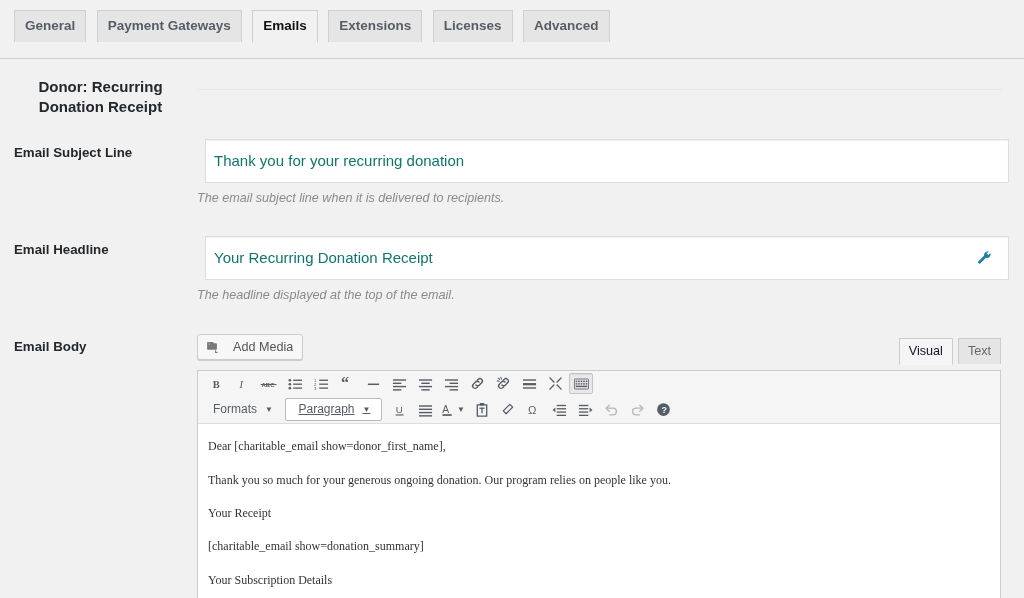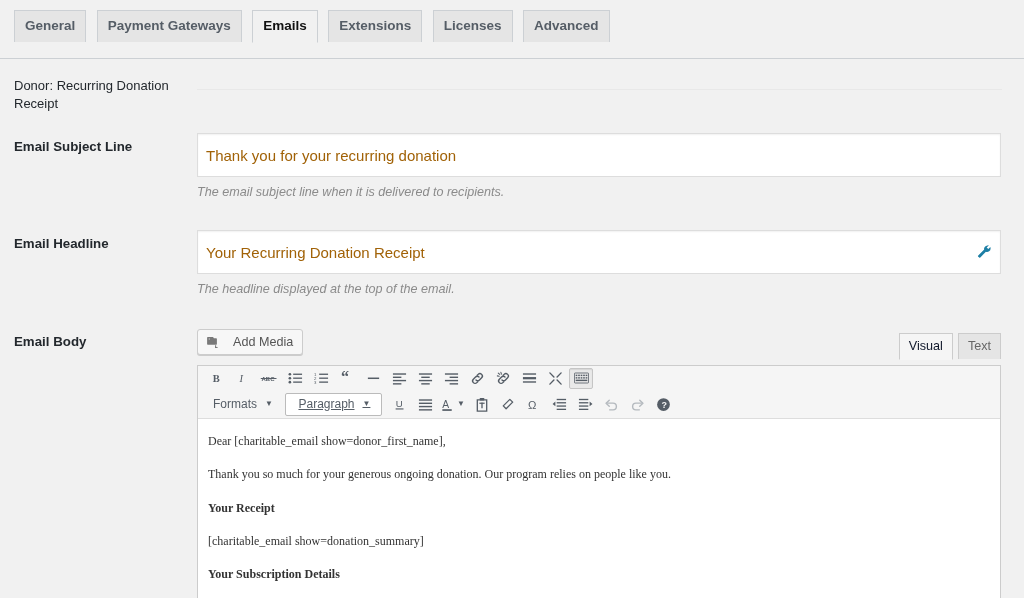--- a/index.html
+++ b/index.html
@@ -63,48 +63,50 @@
   }
   table.form-table td {
     padding: 15px 10px 15px 0;
     vertical-align: top;
     line-height: 1.3;
   }
 
   
   tr.section-head th {
     padding: 18px 10px 6px 14px;
-    font-size: 13px;
-    font-weight: 400;
+    font-size: 15px;
+    font-weight: 700;
     color: #23282d;
+    text-align: center;
   }
   tr.section-head td {
     padding: 28px 10px 6px 0;
   }
   .hr-line {
     height: 1px;
     background: #e8e8e8;
     width: 100%;
     margin-top: 2px;
   }
 
   
   .field-wrap { position: relative; width: 804px; }
   input.regular-text {
     width: 804px;
     height: 44px;
     padding: 3px 30px 3px 8px;
     font-size: 15px;
     font-family: "Liberation Sans", sans-serif;
-    color: #a16207;
+    color: #0f766e;
     background: #fff;
     border: 1px solid #ddd;
     box-shadow: inset 0 1px 2px rgba(0,0,0,.06);
     border-radius: 0;
     outline: none;
+    margin-left: 8px;
   }
   .wrench-icon {
     position: absolute;
     right: 8px; top: 50%;
     transform: translateY(-50%);
     width: 18px; height: 18px;
     line-height: 0;
   }
   p.description {
     margin: 7px 0 0 0;
@@ -248,21 +250,21 @@
   .mce-edit-area p {
     margin: 0 0 16px 0;
     font-family: "Liberation Serif", serif;
     font-size: 12px;
     line-height: 1.45;
     color: #333;
   }
   .sub-head {
     font-family: "Liberation Serif", serif;
     font-size: 16px;
-    font-weight: bold;
+    font-weight: normal;
     color: #1a1a1a;
     margin: 0 0 1px 0;
     line-height: 1.45;
   }
 
   svg { display: block; }
 </style>
 </head>
 <body>
 

